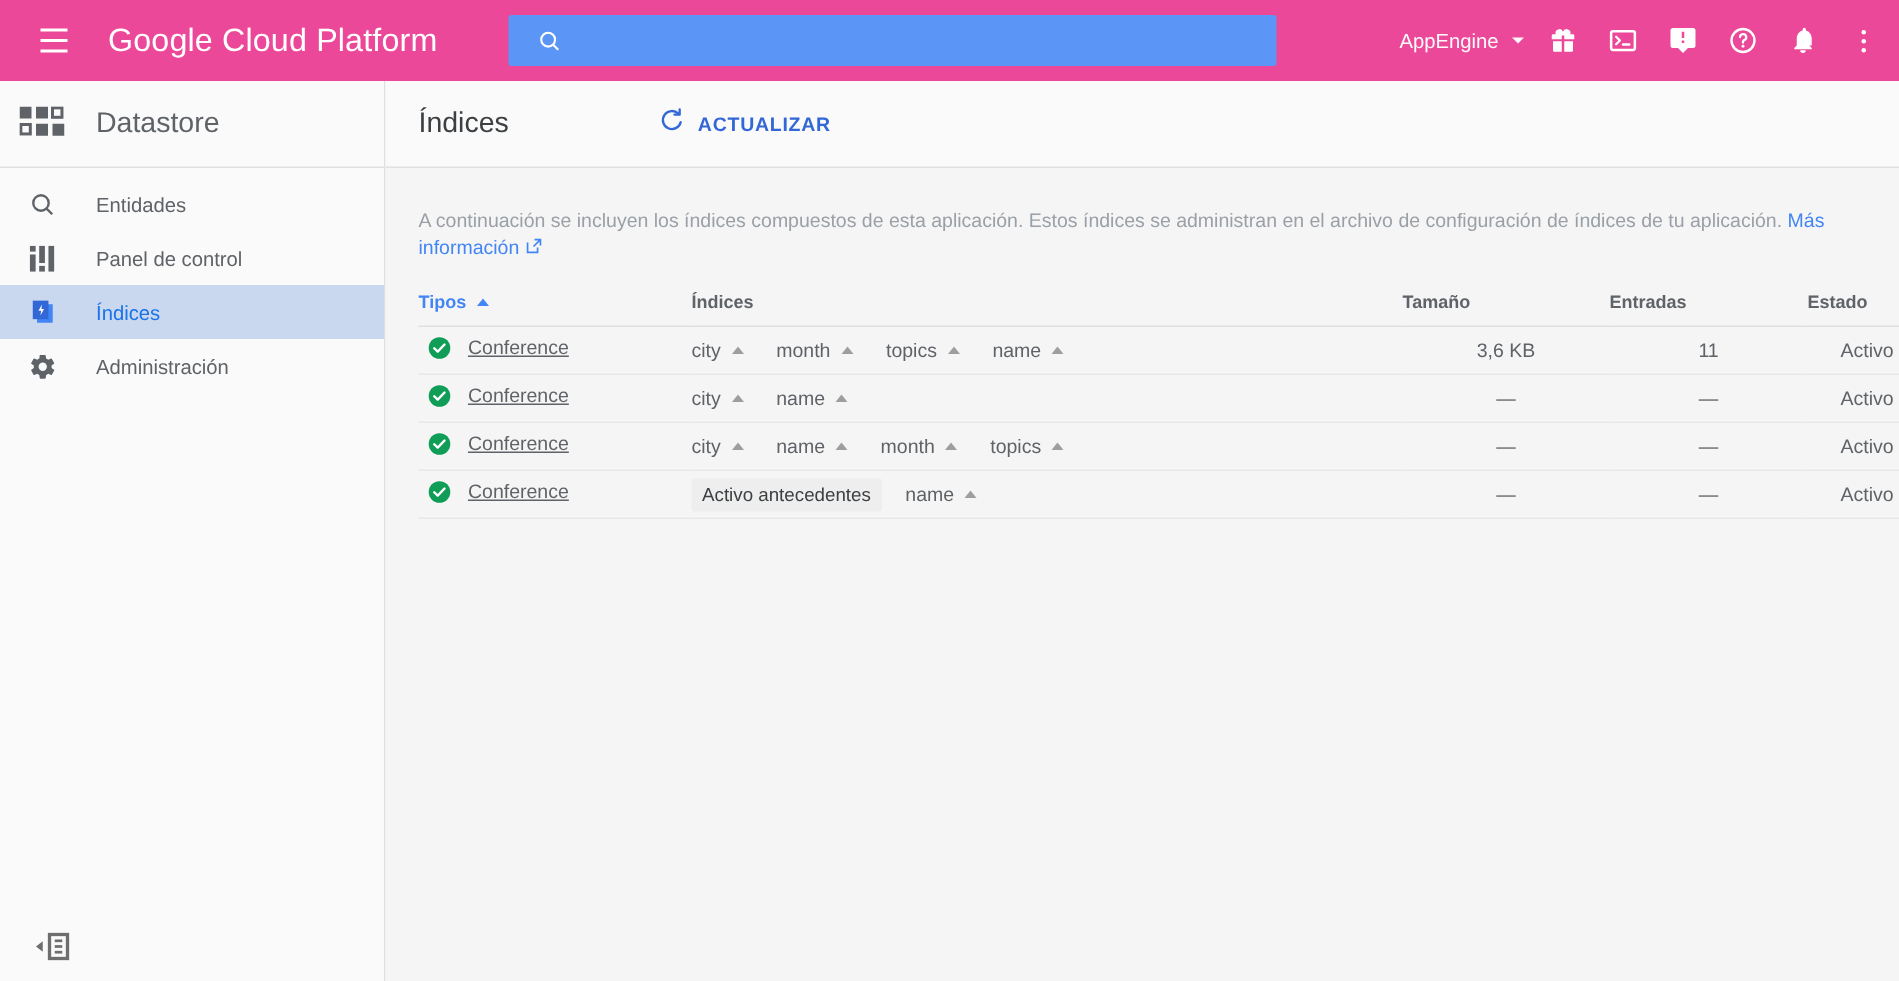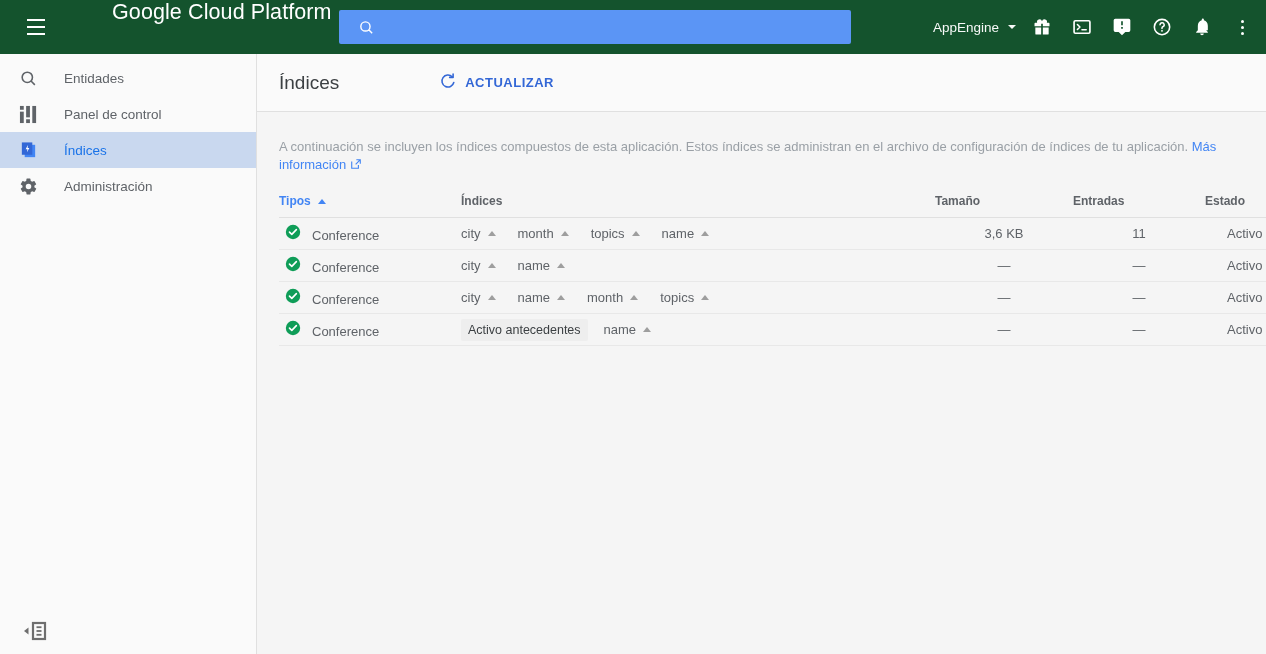--- a/index.html
+++ b/index.html
@@ -8,22 +8,22 @@
     overflow: hidden;
     background: #f5f5f5;
     font-family: "Liberation Sans", sans-serif;
     -webkit-font-smoothing: antialiased;
   }
 
   
   .topbar {
     position: absolute; top: 0; left: 0;
     width: 1266px; height: 54px;
-    background: #14532d;
-    display: flex;  gap: 40px;
+    background: #ec4899;
+    display: flex; align-items: center;
   }
   .hamburger {
     width: 56px; height: 54px;
     display: flex; flex-direction: column; align-items: center; justify-content: center;
     cursor: pointer; margin-left: 8px;
   }
   .hamburger i {
     display: block; width: 18px; height: 2px; background: #fff; margin: 2.5px 0;
   }
   .brand {
@@ -146,21 +146,21 @@
     border-left:4px solid transparent;border-right:4px solid transparent;
     border-bottom:5px solid #4285f4;
   }
   th.c-idx span, th.c-size span, th.c-ent span, th.c-stat span { cursor: pointer; }
 
   table.idx td {
     font-size: 13px; color: #5f6368; height: 32px;
     border-bottom: 1px solid #e8e8e8; vertical-align: middle;
   }
   td.c-type { padding-left: 6px; }
-  .type-cell { display: flex; align-items: flex-end; }
+  .type-cell { display: flex; align-items: flex-start; text-decoration: underline; }
   .type-name { margin-left: 11px; color: #5f6368; }
   td.c-size, td.c-ent { text-align: center; }
   td.c-stat { padding-left: 22px; }
 
   .props { display: flex; align-items: center; flex-wrap: nowrap; }
   .prop { display: inline-flex; align-items: center; margin-right: 22px; color:#5f6368; font-size:13px; }
   .prop .asc {
     width:0;height:0;margin-left:7px;
     border-left:4.5px solid transparent;border-right:4.5px solid transparent;
     border-bottom:5px solid #9e9e9e;
@@ -236,20 +236,33 @@
       <div class="dots">
           <b></b>
           <b></b>
           <b></b>
         </div>
     </div>
   </div>
 </div>
 
 <div class="sidebar">
+  <div class="ds-head">
+    <div class="ds-logo">
+      <svg width="30" height="23" viewBox="0 0 30 23">
+        <rect x="0" y="0" width="8" height="8" fill="#5f6368"></rect>
+        <rect x="11" y="0" width="8" height="8" fill="#5f6368"></rect>
+        <rect x="22" y="0.9" width="6.3" height="6.3" fill="none" stroke="#5f6368" stroke-width="2"></rect>
+        <rect x="0.9" y="12" width="6.3" height="6.3" fill="none" stroke="#5f6368" stroke-width="2"></rect>
+        <rect x="11" y="11.5" width="8" height="8" fill="#5f6368"></rect>
+        <rect x="22" y="11.5" width="8" height="8" fill="#5f6368"></rect>
+      </svg>
+    </div>
+    <div class="ds-title">Datastore</div>
+  </div>
 
   <div class="nav">
 
     <div class="nav-item">
       <span class="nav-ico">
         <svg width="19" height="19" viewBox="0 0 24 24">
             <path fill="none" stroke="#5f6368" stroke-width="2" d="M10.5 4a6.5 6.5 0 1 1 0 13 6.5 6.5 0 0 1 0-13zM15.2 15.2 20 20"></path>
           </svg>
       </span>
       <span class="nav-lbl">Entidades</span>

